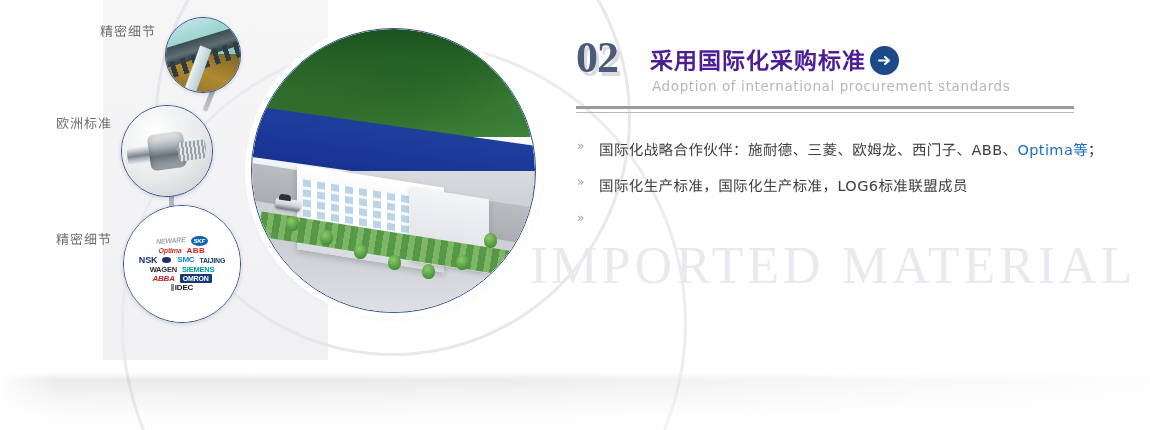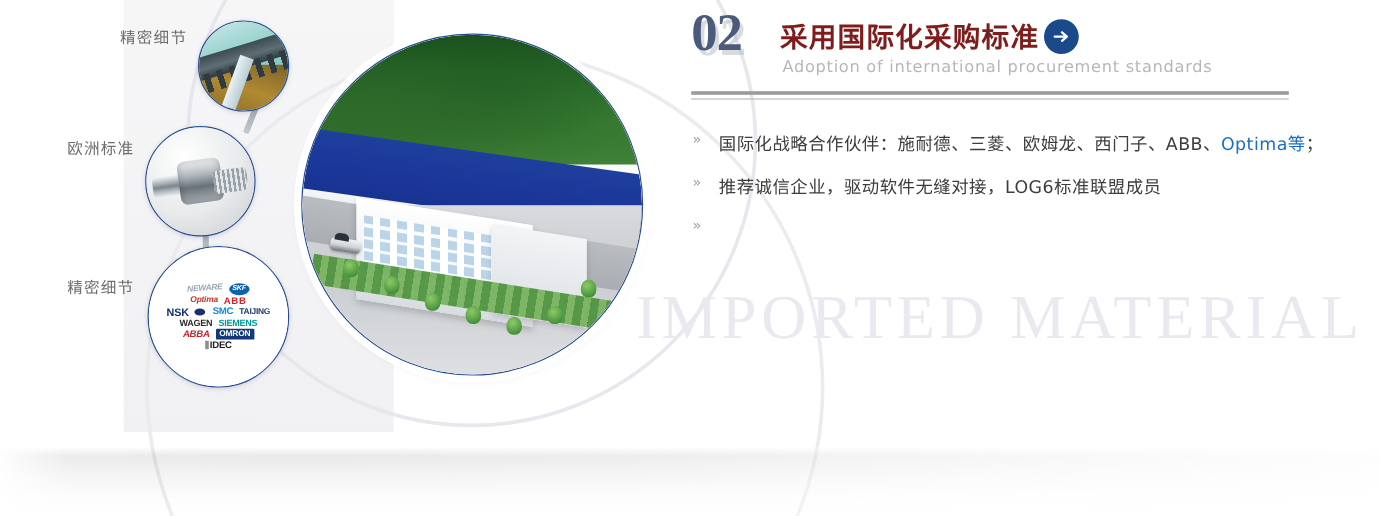--- a/index.html
+++ b/index.html
@@ -297,21 +297,21 @@
   }
   .f-car::before {
     content:""; position:absolute; left:3px; top:-4px; width:12px; height:6px;
     border-radius: 4px 4px 0 0; background:#2b3138;
   }
 
   
   .right-col {
     position: absolute;
     left: 576px;
-    top: 8px;
+    top: 38px;
     width: 520px;
   }
 
   .head-row {
     position: relative;
     height: 62px;
   }
   .num-02 {
     position: absolute;
     left: 0; top: -2px;
@@ -321,21 +321,21 @@
     font-family: "Liberation Serif", "DejaVu Serif", serif;
     letter-spacing: -1px;
     text-shadow: 3px 4px 0 rgba(170,176,188,0.45);
     line-height: 1;
   }
   .title-main {
     position: absolute;
     left: 74px; top: 4px;
     font-size: 23px;
     font-weight: bold;
-    color: #7f1d1d;
+    color: #4c1d95;
     letter-spacing: 1px;
     font-family: Liberation Serif, serif;
     white-space: nowrap;
   }
   .arrow-badge {
     position: absolute;
     left: 294px; top: 8px;
     width: 29px; height: 29px;
     border-radius: 50%;
     background: #1a4a8a;
@@ -508,21 +508,21 @@
     <div class="rule"></div>
     <div class="rule-thin"></div>
 
     <ul class="bullets">
       <li class="bullet">
         <span class="bullet-marker">»</span>
         <span>国际化战略合作伙伴：施耐德、三菱、欧姆龙、西门子、ABB、</span><span class="hl">Optima等</span><span>；</span>
       </li>
       <li class="bullet">
         <span class="bullet-marker">»</span>
-        <span>推荐诚信企业，驱动软件无缝对接，LOG6标准联盟成员</span>
+        <span>国际化生产标准，国际化生产标准，LOG6标准联盟成员</span>
       </li>
       <li class="bullet">
         <span class="bullet-marker">»</span>
       </li>
     </ul>
   </div>
 
   <div class="watermark">IMPORTED  MATERIAL</div>
 
   <div class="bottom-band"></div>

